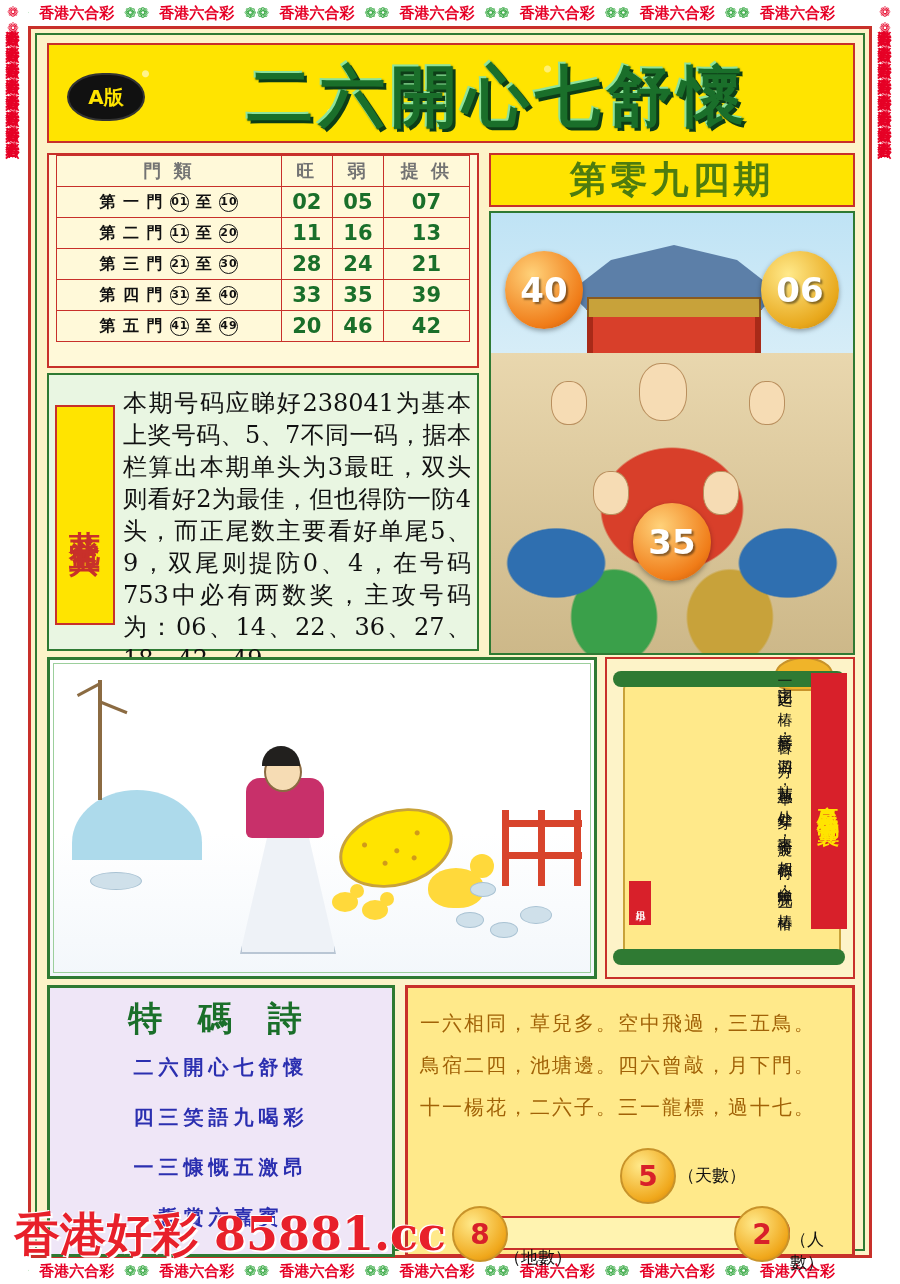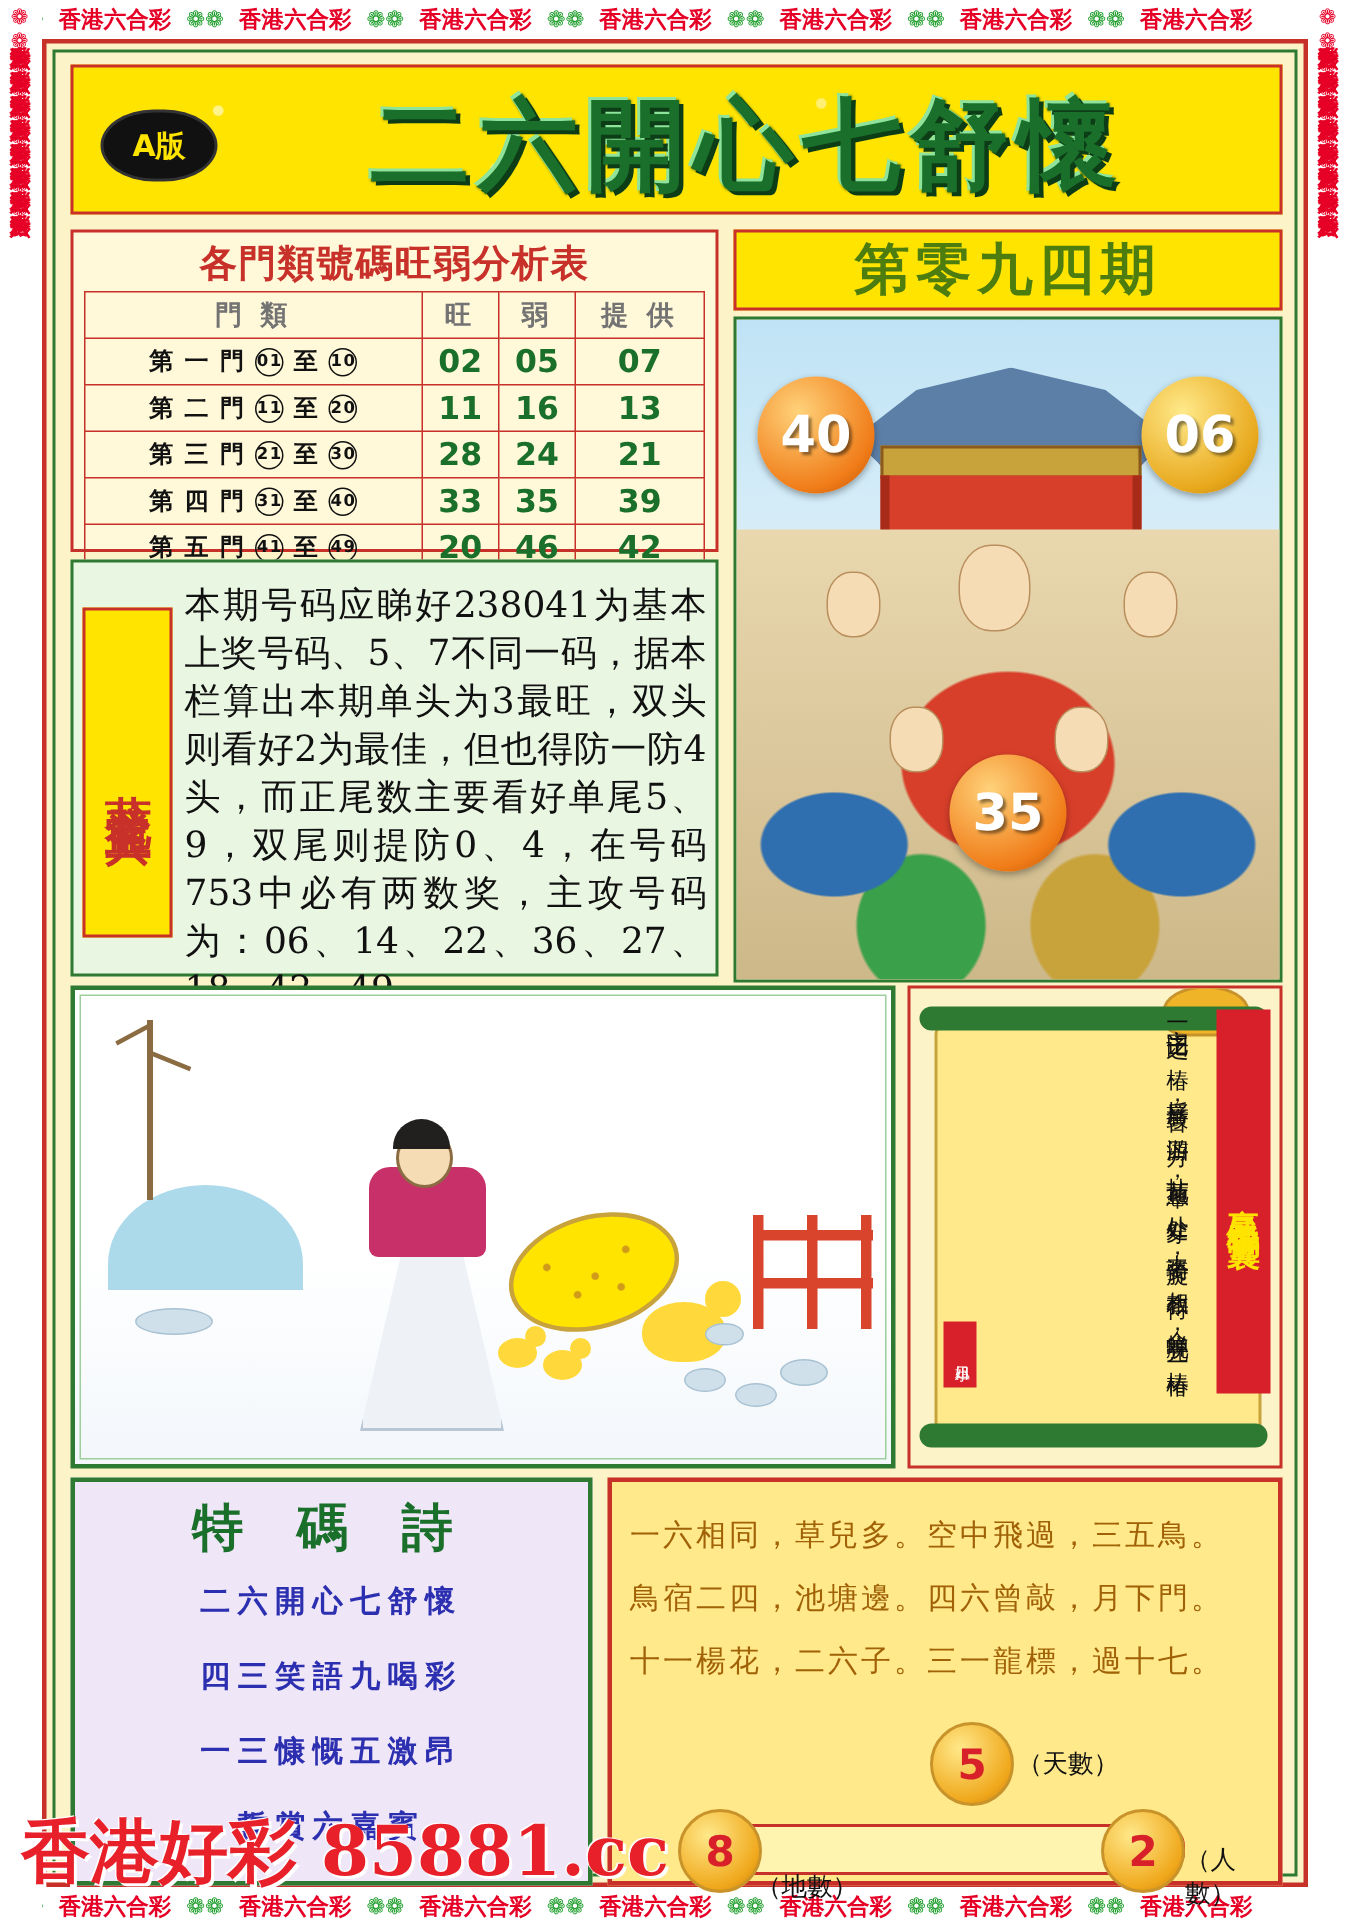--- a/index.html
+++ b/index.html
@@ -392,21 +392,20 @@
 
   <div class="frame">
     <div class="inner">
 
       <div class="title-bar">
         <div class="badge-a">A版</div>
         <div class="main-title">二六開心七舒懷</div>
       </div>
 
       <div class="table-box">
-        <div class="table-head">各門類號碼旺弱分析表</div>
         <table class="analysis">
           <thead>
             <tr>
               <th>門 類</th>
               <th>旺</th>
               <th>弱</th>
               <th>提 供</th>
             </tr>
           </thead>
           <tbody>

